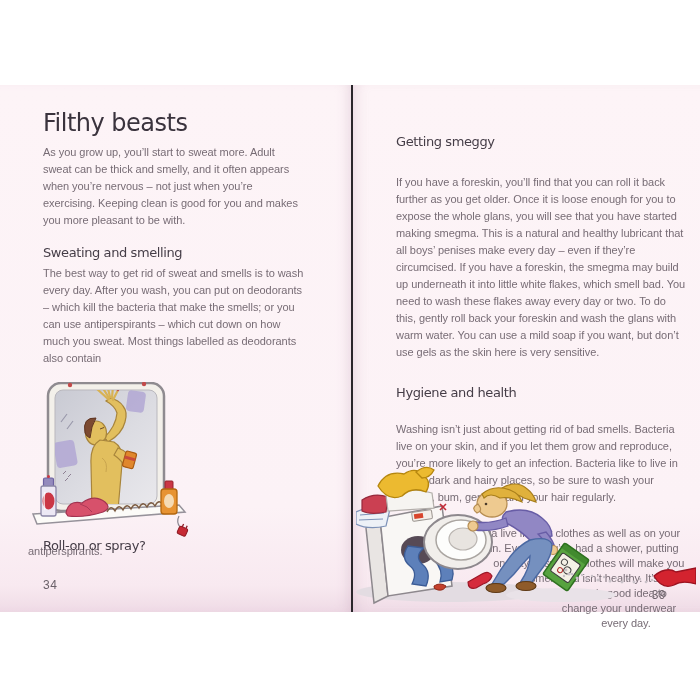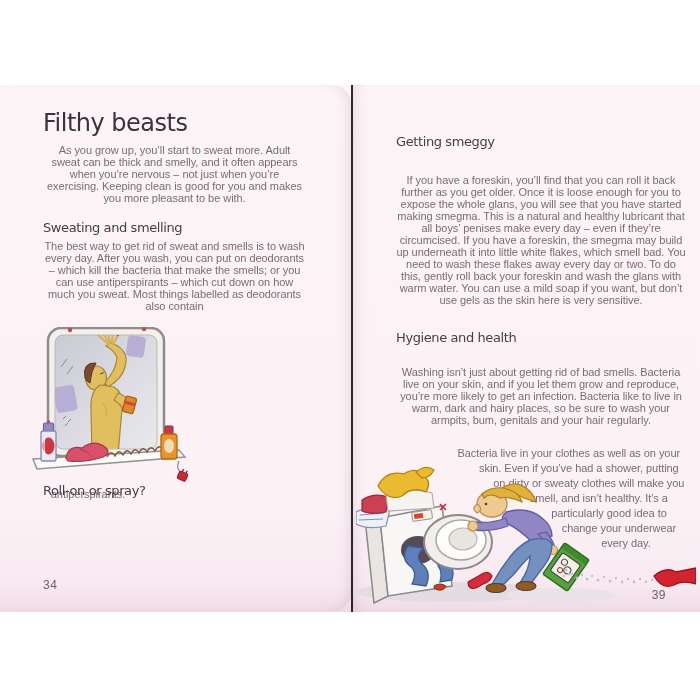--- a/index.html
+++ b/index.html
@@ -12,39 +12,38 @@
     background:linear-gradient(180deg,#fdf4f7 0%,#fcf2f6 80%,#f8e9f0 95%,#efdbe6 100%);
   }
   .spine{
     position:absolute;left:351px;top:0;width:2px;height:100%;
     background:#2a262b;z-index:5;
   }
   .page{position:absolute;top:0;height:100%;box-sizing:border-box;}
   .page.left{
     left:0;width:352px;padding:21px 46px 0 43px;
     box-shadow:inset -10px 0 14px -8px rgba(180,140,165,.32);
-    border-radius:21px;
   }
   .page.right{
     left:353px;width:347px;padding:0 14px 0 43px;
     box-shadow:inset 10px 0 14px -8px rgba(180,140,165,.28);
   }
   .title{
     font-family:"DejaVu Sans",sans-serif;font-weight:400;
     font-size:24px;line-height:34px;letter-spacing:-0.5px;
     color:#3a333d;margin:0;
   }
   .h2{
     font-family:"DejaVu Sans",sans-serif;font-weight:400;
     font-size:13px;line-height:24px;letter-spacing:-0.4px;
     color:#453d47;margin:0;
   }
   .body{
-    font-size:11px;line-height:12px;letter-spacing:-0.05px;
-    color:#776c75;margin:0;text-align:center;
+    font-size:11px;line-height:17px;letter-spacing:-0.05px;
+    color:#776c75;margin:0;text-align:left;
   }
   .intro{margin-top:4px;}
   .h2-sweating{margin-top:12px;}
   .p-sweating{}
   .figure-row{display:flex;align-items:flex-start;margin-left:-11px;height:171px;flex-direction:column;}
   .mirror-svg{flex:0 0 auto;margin-top:15px;display:block;}
   .side-col{flex:0 0 auto;width:120px;margin-left:-4px;padding-top:5px;}
   .tail-line{margin:0;}
   .side-note{margin-top:16px;}
   .h2-rollon{margin-top:-4px;}

